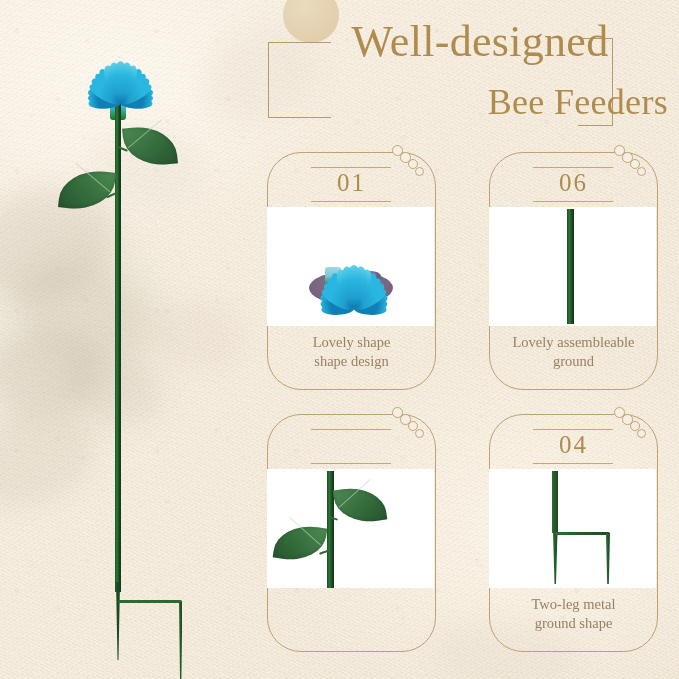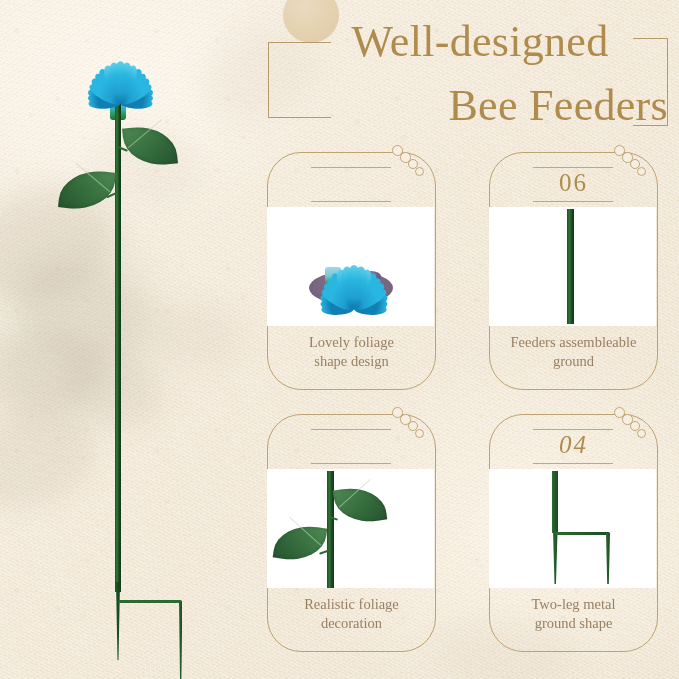--- a/index.html
+++ b/index.html
@@ -48,29 +48,29 @@
   .sb8{left:92px;top:126px;width:110px;height:80px;transform:rotate(16deg);background:rgba(176,158,132,.07);}
   .sb9{left:430px;top:620px;width:150px;height:70px;transform:rotate(5deg);background:rgba(176,158,132,.07);}
   
   .green-tint{position:absolute;left:-10px;top:230px;width:170px;height:190px;border-radius:50%;
     background:rgba(150,162,124,.10);filter:blur(22px);}
 
   
   .sun-circle{position:absolute;left:283px;top:-13px;width:56px;height:56px;border-radius:50%;
     background:radial-gradient(circle at 38% 34%, #e9d9bc 0%, #e2cda9 58%, #dcc69f 100%);
     opacity:.88;filter:blur(.4px);}
-  .title-wrap{position:absolute;left:268px;top:22px;width:400px;height:120px;}
+  .title-wrap{position:absolute;left:268px;top:22px;width:345px;height:120px;}
   .bracket-l{position:absolute;left:0;top:20px;width:62px;height:74px;
     border-left:1.4px solid #b59a6a;border-top:1.4px solid #b59a6a;border-bottom:1.4px solid #b59a6a;}
   .bracket-r{position:absolute;right:0;top:16px;width:34px;height:86px;
     border-right:1.4px solid #b59a6a;border-top:1.4px solid #b59a6a;border-bottom:1.4px solid #b59a6a;}
   .title-line1{position:absolute;left:32px;top:-2px;width:360px;text-align:center;
     font-size:44px;line-height:1;color:#b08b4e;letter-spacing:.3px;white-space:nowrap;}
   .title-line2{position:absolute;left:70px;top:62px;width:330px;text-align:right;
-    font-size:44px;line-height:1;color:#b08b4e;letter-spacing:.3px;white-space:nowrap;}
+    font-size:36px;line-height:1;color:#b08b4e;letter-spacing:.3px;white-space:nowrap;}
 
   
   .hero{position:absolute;left:36px;top:22px;width:200px;height:640px;}
   .hero-pole{position:absolute;left:79px;top:70px;width:6px;height:500px;
     background:linear-gradient(90deg,#1d5026 0%,#2f7a36 32%,#17421f 72%,#143a1b 100%);}
   .hero-pole-b{position:absolute;left:80px;top:560px;width:4px;height:78px;
     background:linear-gradient(90deg,#1d5026,#17441f);
     clip-path:polygon(0 0,100% 0,62% 100%,38% 100%);}
   .plug-cross{position:absolute;left:82px;top:578px;width:64px;height:3px;
     background:#2b6b31;border-radius:2px;}
@@ -192,20 +192,21 @@
     </div>
     <div class="leaf-stem" style="left:70px;top:172px;width:12px;transform:rotate(-24deg);"></div>
 
     <div class="hero-pole-b"></div>
     <div class="plug-cross"></div>
     <div class="plug-leg"></div>
   </div>
 
   <div class="card" style="left:267px;top:152px;width:167px;height:236px;">
     <div class="card-num-rule" style="left:43px;top:14px;width:80px;"></div>
+    <div class="card-num" style="top:16px;">01</div>
     <div class="card-num-rule" style="left:43px;top:48px;width:80px;"></div>
 
     <div class="card-photo" style="left:-1px;top:54px;width:167px;height:119px;">
       <div class="c1-flower">
         <div id="c1Petals">
             <div class="c1-petal" style="transform:rotate(-95.0deg) scaleY(0.78) scaleX(0.90);background:linear-gradient(180deg,#29b6e0 0%,#0f7fb4 34%,#0f7fb4 78%,#0f7fb4 100%);z-index:2;"></div>
             <div class="c1-petal" style="transform:rotate(-84.4deg) scaleY(0.80) scaleX(0.92);background:linear-gradient(180deg,#29b6e0 0%,#0f7fb4 34%,#0f7fb4 78%,#0f7fb4 100%);z-index:3;"></div>
             <div class="c1-petal" style="transform:rotate(-73.9deg) scaleY(0.83) scaleX(0.95);background:linear-gradient(180deg,#29b6e0 0%,#0f7fb4 34%,#0f7fb4 78%,#0f7fb4 100%);z-index:4;"></div>
             <div class="c1-petal" style="transform:rotate(-63.3deg) scaleY(0.85) scaleX(0.97);background:linear-gradient(180deg,#29b6e0 0%,#29b6e0 34%,#1f9fd0 78%,#0f7fb4 100%);z-index:5;"></div>
             <div class="c1-petal" style="transform:rotate(-52.8deg) scaleY(0.88) scaleX(1.00);background:linear-gradient(180deg,#29b6e0 0%,#29b6e0 34%,#1f9fd0 78%,#0f7fb4 100%);z-index:6;"></div>
@@ -228,21 +229,21 @@
         <div class="c1-stone" style="left:48px;top:40px;width:17px;height:13px;background:radial-gradient(circle at 35% 32%,#f4663a,#c9381a);"></div>
         <div class="c1-stone" style="left:66px;top:44px;width:24px;height:18px;background:radial-gradient(circle at 38% 32%,#eef0d8,#cdd2ae);"></div>
         <div class="c1-stone" style="left:76px;top:30px;width:20px;height:11px;background:radial-gradient(circle at 40% 35%,#8f7fa8,#5d4f72);"></div>
         <div class="c1-stone" style="left:40px;top:33px;width:14px;height:9px;background:radial-gradient(circle at 40% 35%,#a98d7e,#7d6257);"></div>
       </div>
       <div class="c1-neck"></div>
       <div class="c1-stem"></div>
     </div>
 
     <div class="card-cap" style="top:180px;">
-      <span>Lovely foliage</span><br>
+      <span>Lovely shape</span><br>
       <span>shape design</span>
     </div>
 
     <div class="beads" style="left:124px;top:-10px;width:48px;height:48px;">
       <div class="bead" style="left:0px;top:2px;width:9px;height:9px;"></div>
       <div class="bead" style="left:8px;top:9px;width:8.5px;height:8.5px;"></div>
       <div class="bead" style="left:16px;top:16px;width:8px;height:8px;"></div>
       <div class="bead" style="left:23px;top:24px;width:7px;height:7px;"></div>
     </div>
   </div>
@@ -250,21 +251,21 @@
   <div class="card" style="left:489px;top:152px;width:167px;height:236px;">
     <div class="card-num-rule" style="left:43px;top:14px;width:80px;"></div>
     <div class="card-num" style="top:16px;">06</div>
     <div class="card-num-rule" style="left:43px;top:48px;width:80px;"></div>
 
     <div class="card-photo" style="left:-1px;top:54px;width:167px;height:119px;">
       <div class="pole-v" style="left:78px;top:2px;width:7px;height:115px;"></div>
     </div>
 
     <div class="card-cap" style="top:180px;">
-      <span>Feeders assembleable</span><br>
+      <span>Lovely assembleable</span><br>
       <span>ground</span>
     </div>
 
     <div class="beads" style="left:124px;top:-10px;width:48px;height:48px;">
       <div class="bead" style="left:0px;top:2px;width:9px;height:9px;"></div>
       <div class="bead" style="left:8px;top:9px;width:8.5px;height:8.5px;"></div>
       <div class="bead" style="left:16px;top:16px;width:8px;height:8px;"></div>
       <div class="bead" style="left:23px;top:24px;width:7px;height:7px;"></div>
     </div>
   </div>
@@ -280,36 +281,32 @@
         <div class="leaf-vein"></div>
       </div>
       <div class="leaf-stem" style="left:60px;top:48px;width:11px;transform:rotate(18deg);"></div>
       <div class="leaf" style="left:8px;top:56px;width:50px;height:36px;transform:rotate(8deg) scaleX(-1);">
         <div class="leaf-blade"></div>
         <div class="leaf-vein"></div>
       </div>
       <div class="leaf-stem" style="left:52px;top:82px;width:11px;transform:rotate(-20deg);"></div>
     </div>
 
-    <div class="card-cap" style="top:180px;">
-      <span>Realistic foliage</span><br>
-      <span>decoration</span>
-    </div>
 
     <div class="beads" style="left:124px;top:-10px;width:48px;height:48px;">
       <div class="bead" style="left:0px;top:2px;width:9px;height:9px;"></div>
       <div class="bead" style="left:8px;top:9px;width:8.5px;height:8.5px;"></div>
       <div class="bead" style="left:16px;top:16px;width:8px;height:8px;"></div>
       <div class="bead" style="left:23px;top:24px;width:7px;height:7px;"></div>
     </div>
   </div>
 
   <div class="card" style="left:489px;top:414px;width:167px;height:236px;">
     <div class="card-num-rule" style="left:43px;top:14px;width:80px;"></div>
-    <div class="card-num" style="top:16px;font-style:italic;">04</div>
+    <div class="card-num" style="top:16px;">04</div>
     <div class="card-num-rule" style="left:43px;top:48px;width:80px;"></div>
 
     <div class="card-photo" style="left:-1px;top:54px;width:167px;height:119px;">
       <div class="plug-v" style="left:63px;top:2px;width:6px;height:62px;"></div>
       <div class="plug-v" style="left:64px;top:63px;width:4.5px;height:52px;clip-path:polygon(0 0,100% 0,66% 100%,34% 100%);"></div>
       <div class="plug-v" style="left:66px;top:63px;width:55px;height:3.4px;border-radius:2px;"></div>
       <div class="plug-v" style="left:117px;top:64px;width:4px;height:51px;clip-path:polygon(0 0,100% 0,70% 100%,30% 100%);"></div>
     </div>
 
     <div class="card-cap" style="top:180px;">

